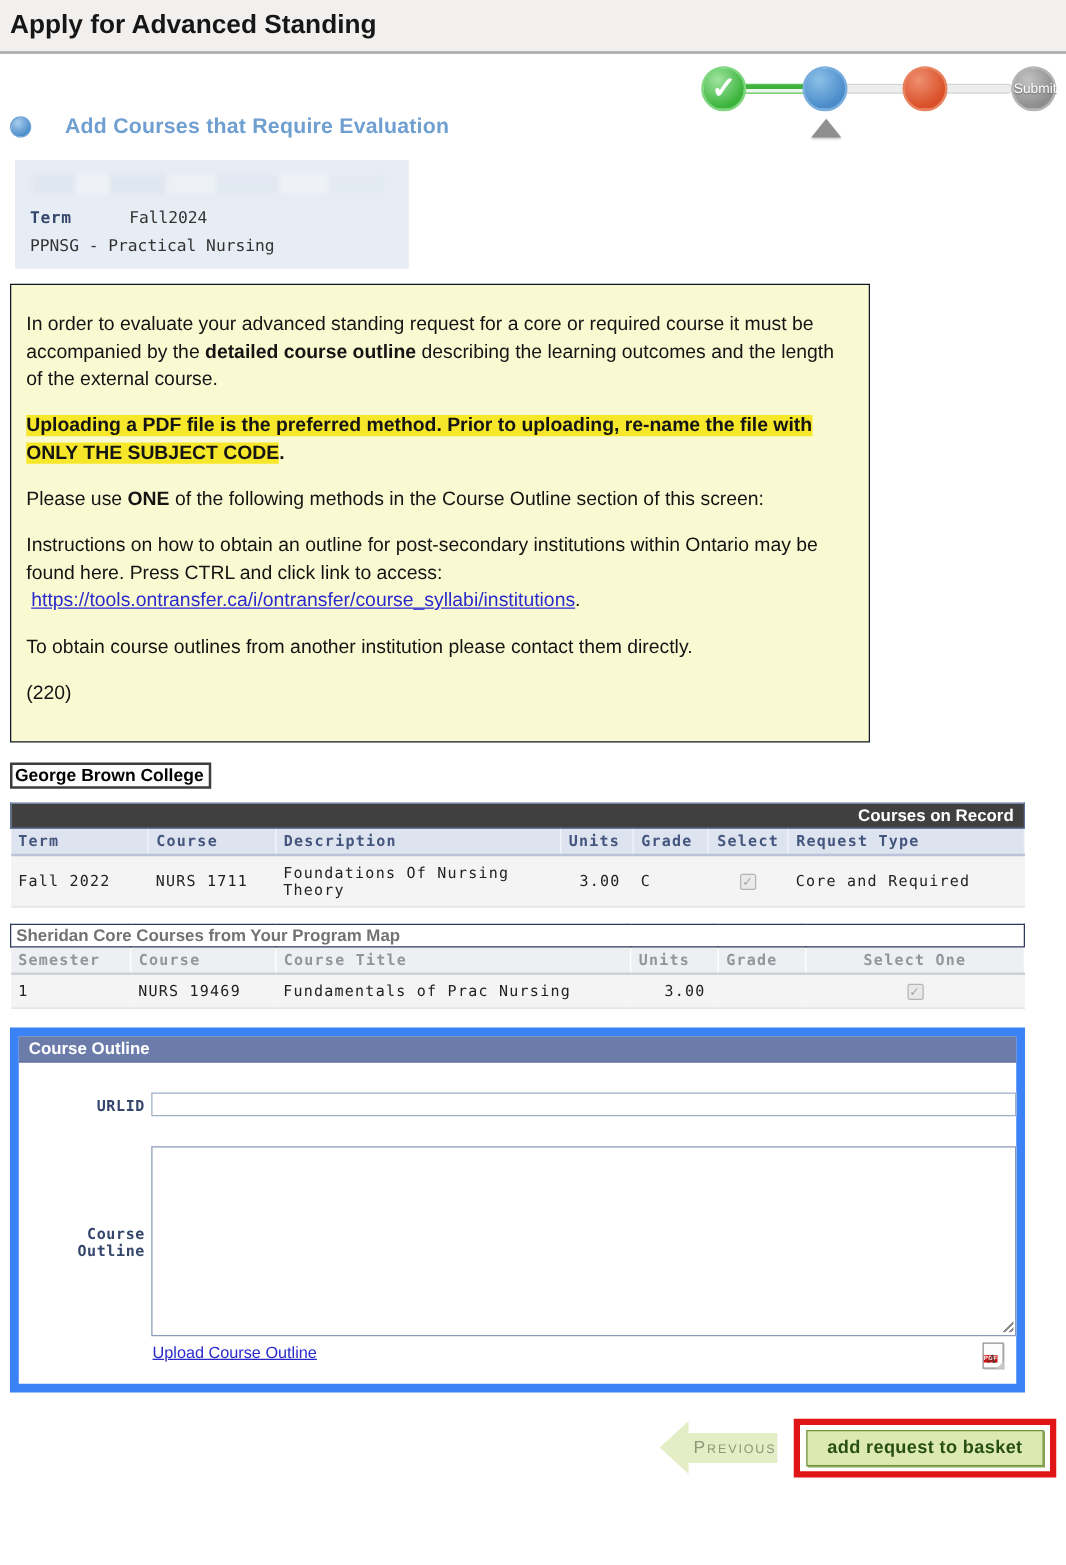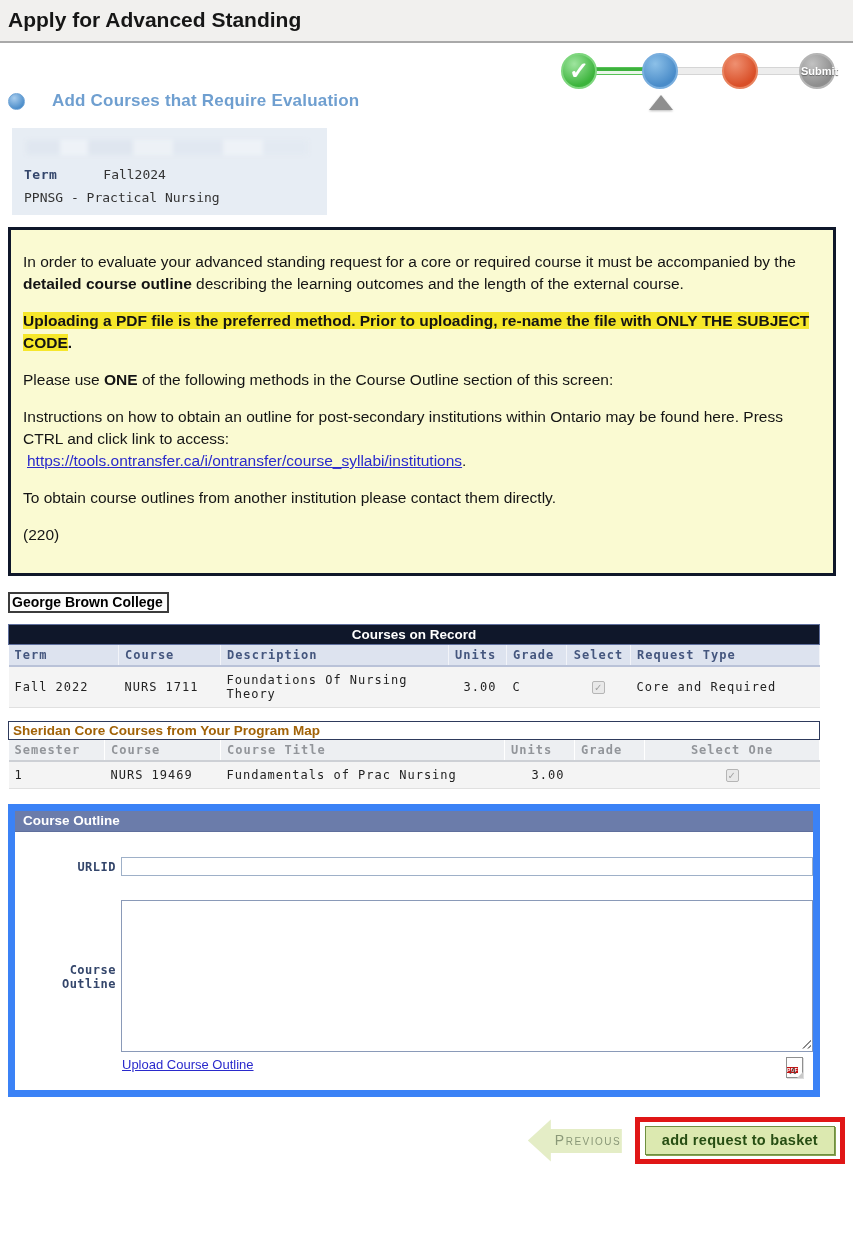--- a/index.html
+++ b/index.html
@@ -16,21 +16,21 @@
   .tracker { position: absolute; top: 10px; right: 6px; width: 300px; height: 66px; }
   .tk-line { position: absolute; height: 8px; top: 14px; background: #ededed;
     border: 1px solid #d5d5d5; border-radius: 4px; }
   .tk-line.green { background: linear-gradient(#3db23d 0 3px, #eaf6ea 3px 6px, #3db23d 6px 9px);
     border: 1px solid #57c157; }
   .tk-step { position: absolute; top: 0; width: 36px; height: 36px; border-radius: 50%;
     text-align: center; }
   .tk-step.s1 { left: 14px;  background: radial-gradient(circle at 35% 28%, #9fe59f, #3cb43c 70%); border: 2px solid #7ed67e; }
   .tk-step.s2 { left: 95px;  background: radial-gradient(circle at 35% 28%, #8cc0e8, #4a8cc9 70%); border: 2px solid #79aede; }
   .tk-step.s3 { left: 175px; background: radial-gradient(circle at 35% 28%, #ef9071, #d94f28 70%); border: 2px solid #e8835f; }
-  .tk-step.s4 { left: 252px; background: radial-gradient(circle at 35% 28%, #c2c2c2, #8e8e8e 70%); border: 2px solid #b5b5b5; font-weight: bold; }
+  .tk-step.s4 { left: 262px; background: radial-gradient(circle at 35% 28%, #c2c2c2, #8e8e8e 70%); border: 2px solid #b5b5b5; }
   .tk-check { color: #fff; font-size: 24px; font-weight: bold; line-height: 32px; }
   .tk-submit { color: #fff; font-size: 11px; line-height: 32px; text-shadow: 0 1px 1px #666; }
   .tk-pointer { position: absolute; left: 102px; top: 42px; width: 0; height: 0;
     border-left: 12px solid transparent; border-right: 12px solid transparent;
     border-bottom: 15px solid #8f8f8f; filter: drop-shadow(0 1px 1px #bbb); }
 
   
   .sec-head { margin-top: 46px; display: flex; align-items: center; gap: 20px; }
   .blue-ball { width: 17px; height: 17px; border-radius: 50%; margin-right: 7px;
     background: radial-gradient(circle at 35% 28%, #a8cdee, #4a8cc9 75%); border: 1px solid #6ea3d6; }
@@ -41,40 +41,40 @@
     padding: 10px 12px 10px 12px; }
   .redacted { height: 15px; width: 282px; margin: 2px 0 12px 2px; border-radius: 2px;
     background: linear-gradient(90deg,#e0e7f0 0 12%, #eef2f7 12% 22%, #dfe6ef 22% 38%, #edf1f6 38% 52%, #e1e8f1 52% 70%, #eef2f7 70% 84%, #e3eaf2 84%);
     filter: blur(2px); }
   .term-row { display: flex; font-size: 13px; }
   .term-label { font-weight: bold; color: #34466b; font-family: "DejaVu Sans Mono", monospace; letter-spacing: .5px; }
   .term-value { margin-left: 46px; color: #333; font-family: "DejaVu Sans Mono", monospace; }
   .term-prog { margin-top: 8px; font-size: 13px; color: #333; font-family: "DejaVu Sans Mono", monospace; }
 
   
-  .ybox { margin-top: 12px; background: #fafad2; border: 3px solid #0f172a;
-    padding: 6px 14px 12px 12px; font-size: 15.5px; line-height: 1.42; color: #141414; width: 828px; }
+  .ybox { margin-top: 12px; background: #fafad2; border: 1px solid #0f172a;
+    padding: 6px 14px 12px 12px; font-size: 15.5px; line-height: 1.42; color: #141414; width: 688px; }
   .ybox p { margin: 15px 0; }
   .ybox ol { margin: 15px 0 15px 40px; }
   .ybox li { margin: 2px 0; }
   .hl { background: #f6e72a; font-weight: bold; }
   .ybox a { color: #2a2acc; text-decoration: underline; }
   .link-line { display: block; padding-left: 4px; }
 
   
   .college { display: inline-block; margin-top: 16px; border: 2px solid #3c3c3c;
     padding: 0 4px 1px 2px; font-weight: bold; font-size: 14px; color: #000; background: #fdfdfd; }
 
   
   table { border-collapse: collapse; width: 812px; margin-top: 11px;
     font-family: "DejaVu Sans Mono", monospace; font-size: 12px; }
-  .grid-title { background: #0f172a; color: #fff; font-weight: bold; font-size: 13.5px;
-    font-family: "Liberation Sans", sans-serif; text-align: center; padding: 2px 8px;
+  .grid-title { background: #404040; color: #fff; font-weight: bold; font-size: 13.5px;
+    font-family: "Liberation Sans", sans-serif; text-align: right; padding: 2px 8px;
     border: 1px solid #5f6f9c; }
-  .grid-title-plain { background: #fff; color: #a16207; font-weight: bold; font-size: 13.5px;
+  .grid-title-plain { background: #fff; color: #737373; font-weight: bold; font-size: 13.5px;
     font-family: "Liberation Sans", sans-serif; text-align: left; padding: 1px 4px;
     border: 1px solid #2e3a5c; }
   th.col { background: #dde3ef; color: #44567e; font-weight: bold; text-align: left;
     padding: 3px 6px; letter-spacing: 1px; border-right: 1px solid #f2f4f9;
     border-bottom: 2px solid #b9c2d8; }
   th.col.gray { background: #edeff2; color: #92959a; border-bottom: 2px solid #cdd0d5;
     border-right: 1px solid #fff; }
   td.cell { background: #f4f4f4; color: #222; padding: 6px 6px; letter-spacing: 1px;
     border-bottom: 1px solid #e0e0e0; }
   td.num { text-align: right; padding-right: 10px; }

